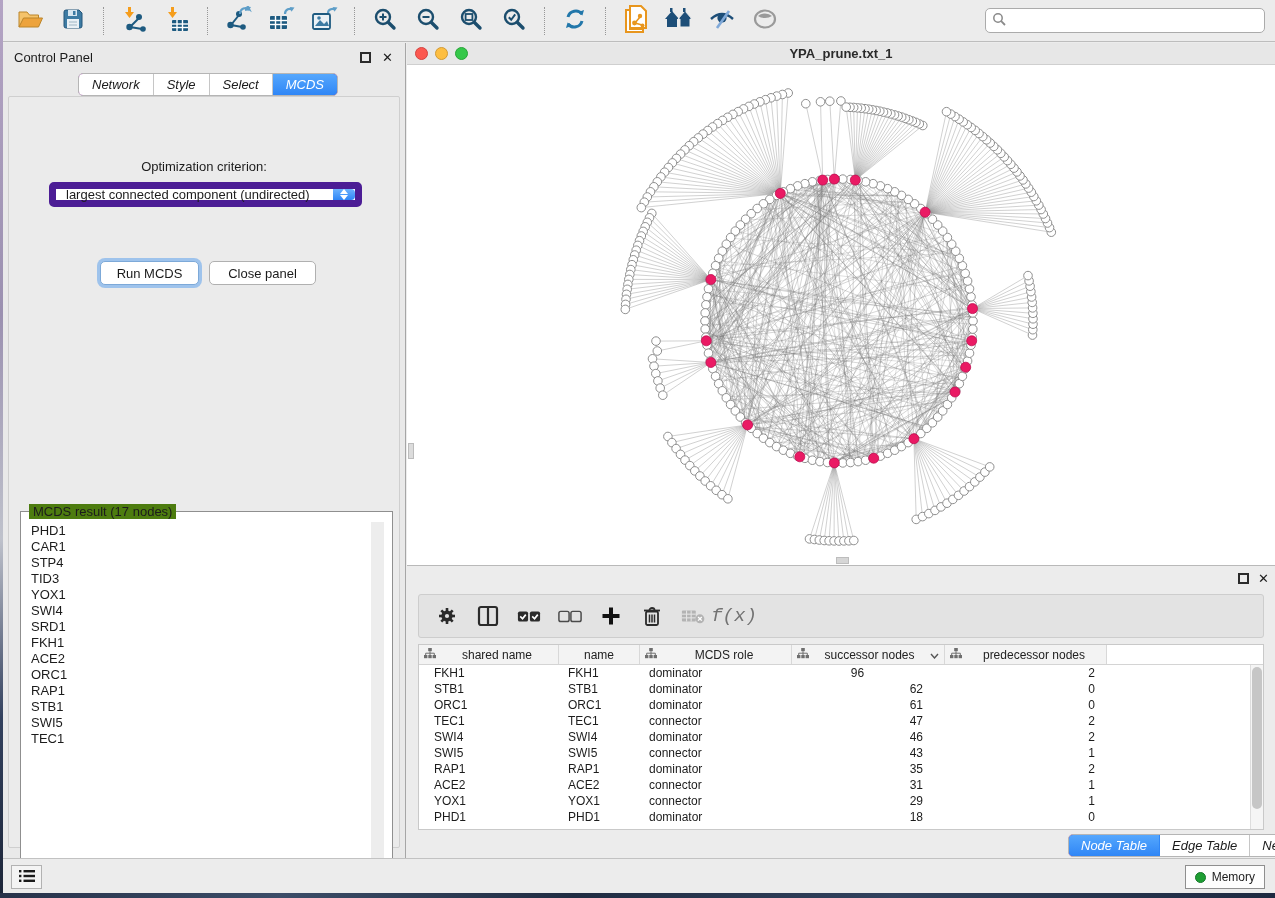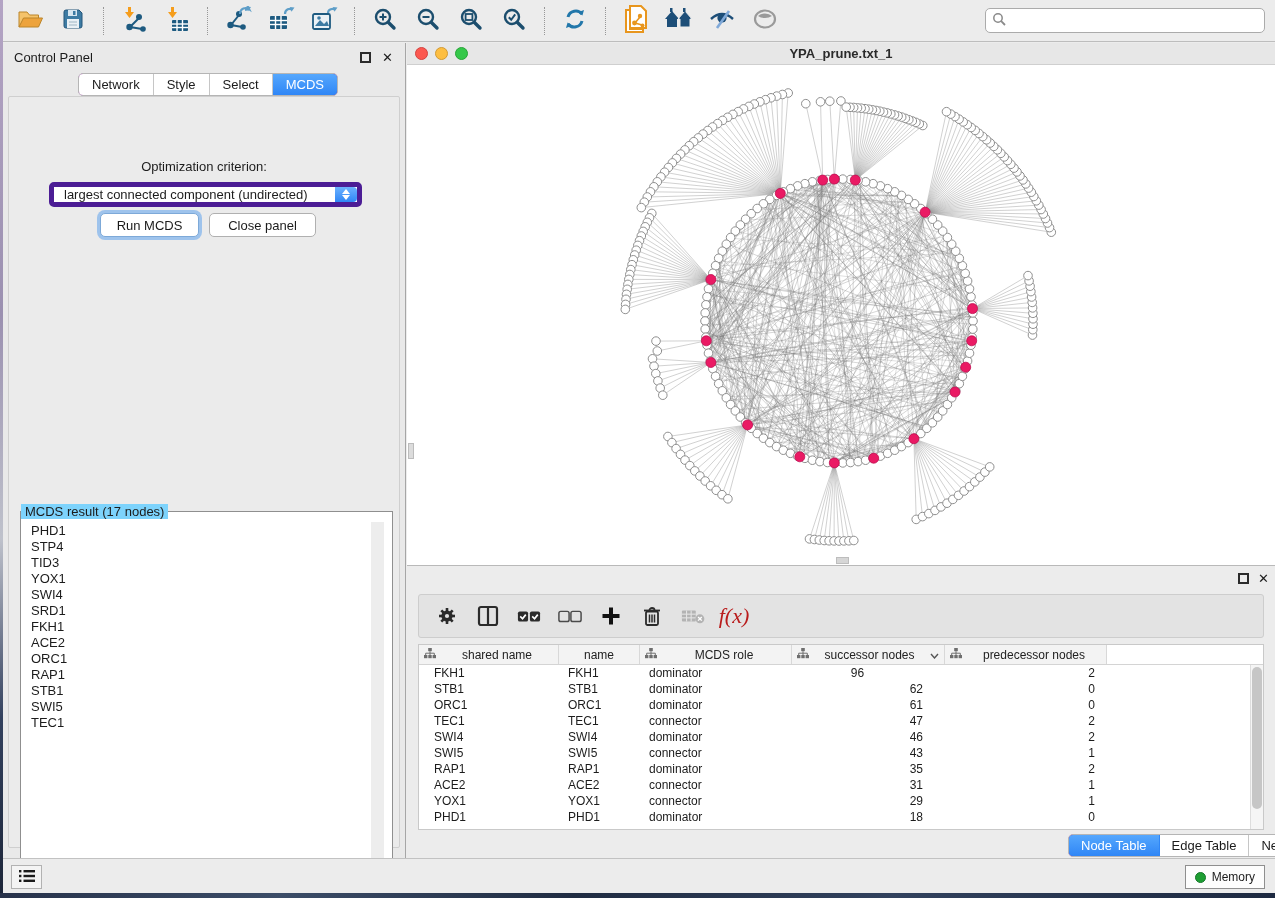--- a/index.html
+++ b/index.html
@@ -23,45 +23,45 @@
     display:flex; align-items:center; padding:0 6px; gap:4px; }
   #search-box input { border:none; outline:none; flex:1; font-size:12px; font-family:inherit; background:transparent; }
 
   
   #control-panel { left:3px; top:43px; width:403px; height:815px; background:#e9e9e9; border-right:1px solid #a6a6a6; }
   #cp-title { position:absolute; left:11px; top:7px; font-size:13px; color:#1b1b1b; }
   .panel-float { position:absolute; width:11px; height:11px; border:2px solid #2b2b2b; background:transparent; }
   .panel-close { position:absolute; font-weight:bold; font-size:13px; color:#1b1b1b; line-height:11px; }
   #cp-float { left:357px; top:9px; } #cp-close { left:379px; top:9px; }
 
-  .segbar { position:absolute; display:flex; height:23px; border:1px solid #b5b5b5; border-radius:5px; background:#a21caf; overflow:hidden; }
+  .segbar { position:absolute; display:flex; height:23px; border:1px solid #b5b5b5; border-radius:5px; background:#a21caf; overflow:hidden;font-style:italic; }
   .seg { display:flex; align-items:center; justify-content:center; padding:0 13px; font-size:13px; color:#1b1b1b;
     border-right:1px solid #c6c6c6; background:#fff; white-space:nowrap; }
   .seg:last-child { border-right:none; }
   .seg.active { background:linear-gradient(180deg,#55a7fd,#2f86f6); color:#fff; border-right-color:#2f86f6; }
   #cp-tabs { left:75px; top:30px; }
 
   #cp-content { position:absolute; left:5px; top:53px; width:392px; height:752px; background:#ebebeb;
     border:1px solid #cfcfcf; border-radius:2px; }
   #opt-label { position:absolute; left:0; top:62px; width:100%; text-align:center; font-size:13px; }
   #opt-select { position:absolute; left:40px; top:85px; width:313px; height:25px; background:#fff;
-    border:5px solid #4c1d95; border-radius:5px; display:flex; align-items:center; }
+    border:7px solid #4c1d95; border-radius:5px; display:flex; align-items:center; }
   #opt-select .val { flex:1; padding-left:10px; font-size:13px; white-space:nowrap; overflow:hidden; }
   #opt-select .stepper { width:22px; height:100%; border-radius:0 4px 4px 0;
     background:linear-gradient(180deg,#6cb2fe,#2f86f6); display:flex; flex-direction:column; align-items:center; justify-content:center; gap:1px; }
   .chev { width:0; height:0; border-left:4px solid transparent; border-right:4px solid transparent; }
   .chev.up { border-bottom:5px solid #fff; } .chev.dn { border-top:5px solid #fff; }
 
   .push-btn { position:absolute; height:24px; background:#fff; border:1px solid #b0b0b0; border-radius:5px;
-    font-size:13px; font-family:inherit; color:#1b1b1b; display:flex; align-items:center; justify-content:center; }
+    font-size:13px; font-family:inherit; color:#1b1b1b; display:flex; align-items:center; justify-content:center;margin-top:48px; }
   #run-btn { left:91px; top:116px; width:99px; box-shadow:0 0 0 3px rgba(107,168,236,.6); border-color:#7da9d8; }
   #close-btn { left:200px; top:116px; width:107px; }
 
   #result-group { position:absolute; left:11px; top:414px; width:373px; height:372px; border:1px solid #8f8f8f; background:#fff; }
-  #result-title { position:absolute; left:0; top:-8px; background:#7dd3fc; padding:0 4px; font-size:13px; }
+  #result-title { position:absolute; left:8px; top:-8px; background:#4d7c0f; padding:0 4px; font-size:13px; }
   #result-list { position:absolute; left:1px; top:10px; width:352px; bottom:4px; overflow:hidden; }
   #result-list .ritem { padding:1.5px 0 1.5px 9px; font-size:13px; line-height:13px; }
   #result-scroll { position:absolute; right:8px; top:10px; width:13px; bottom:5px; background:#ededed; }
 
   
   #network-window { left:407px; top:43px; width:868px; height:522px; background:#fff; }
   #net-titlebar { position:absolute; left:0; top:0; width:100%; height:22px; background:#e7e7e7; border-bottom:1px solid #cfcfcf;
     display:flex; align-items:center; }
   .tlight { width:13px; height:13px; border-radius:50%; margin-left:7px; }
   .tl-red { background:#fc5850; border:1px solid #d34340; margin-left:8px; }
@@ -72,21 +72,21 @@
   #v-splitter-handle { left:408px; top:443px; width:6px; height:16px; background:#dcdcdc; border:1px solid #bcbcbc; }
   #h-splitter-handle { left:836px; top:557px; width:13px; height:7px; background:#d6d6d6; border:1px solid #bdbdbd; }
 
   
   #table-panel { left:407px; top:565px; width:868px; height:293px; background:#ececec; border-top:1px solid #b9b9b9; }
   #tp-title { position:absolute; left:12px; top:4px; font-size:13px;margin-top:45px; }
   #tp-float { left:831px; top:7px; } #tp-close { left:851px; top:7px; }
   #tp-toolbar { position:absolute; left:11px; top:28px; width:846px; height:44px; background:#e3e3e3;
     border:1px solid #cdcdcd; border-radius:3px; display:flex; align-items:center; gap:17px; padding-left:16px; }
   .tp-ic { display:flex; align-items:center; justify-content:center; width:24px; height:24px; }
-  .fx-label { font-family:Liberation Serif, serif; font-style:italic; font-size:22px; color:#b91c1c; }
+  .fx-label { font-family:Liberation Mono, monospace; font-style:italic; font-size:19px; color:#737373; }
 
   #node-table { position:absolute; left:11px; top:78px; width:846px; height:186px; background:#fff; border:1px solid #c9c9c9; }
   #nt-header { display:flex; height:20px; background:#f3f3f3; border-bottom:1px solid #d4d4d4; }
   .hcell { display:flex; align-items:center; border-right:1px solid #d8d8d8; font-size:12px; color:#222; position:relative; }
   .hcell .hlabel { flex:1; text-align:center; padding:0 4px; white-space:nowrap; }
   .hcell .aticon { margin-left:5px; }
   .hcell .sortchev { margin-right:5px; }
   .hfiller { flex:1; background:#fff; border-right:none; }
   #nt-body { position:relative; }
   .trow { display:flex; height:16px; }
@@ -294,20 +294,21 @@
         <span class="chev up"></span>
           <span class="chev dn"></span>
       </span>
     </div>
     <div class="push-btn" id="run-btn">Run MCDS</div>
     <div class="push-btn" id="close-btn">Close panel</div>
     <div id="result-group">
       <div id="result-title">MCDS result (17 nodes)</div>
       <div id="result-list">
           <div class="ritem">PHD1</div>
+          <div class="ritem">CAR1</div>
           <div class="ritem">STP4</div>
           <div class="ritem">TID3</div>
           <div class="ritem">YOX1</div>
           <div class="ritem">SWI4</div>
           <div class="ritem">SRD1</div>
           <div class="ritem">FKH1</div>
           <div class="ritem">ACE2</div>
           <div class="ritem">ORC1</div>
           <div class="ritem">RAP1</div>
           <div class="ritem">STB1</div>

